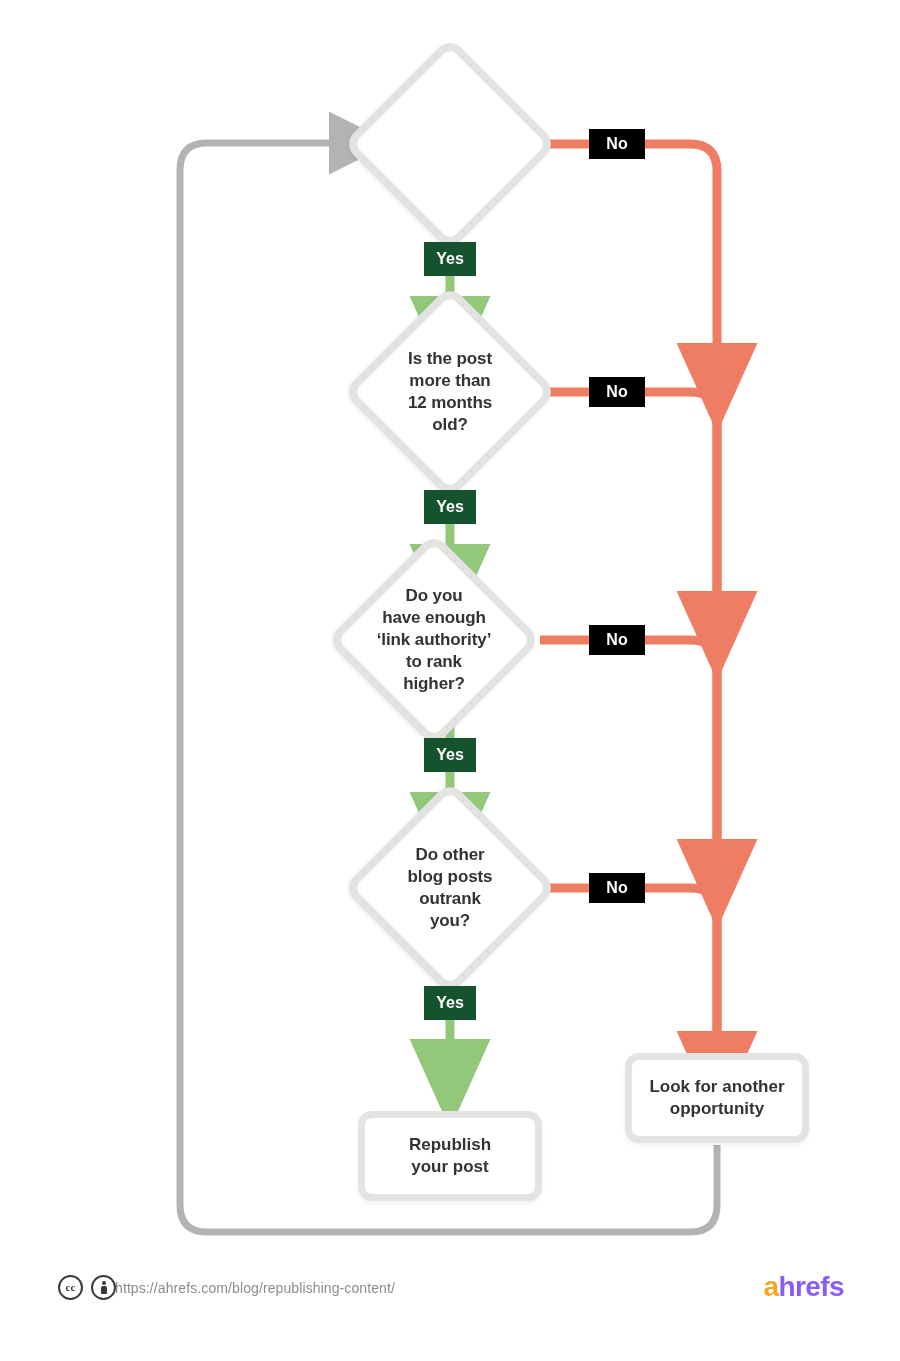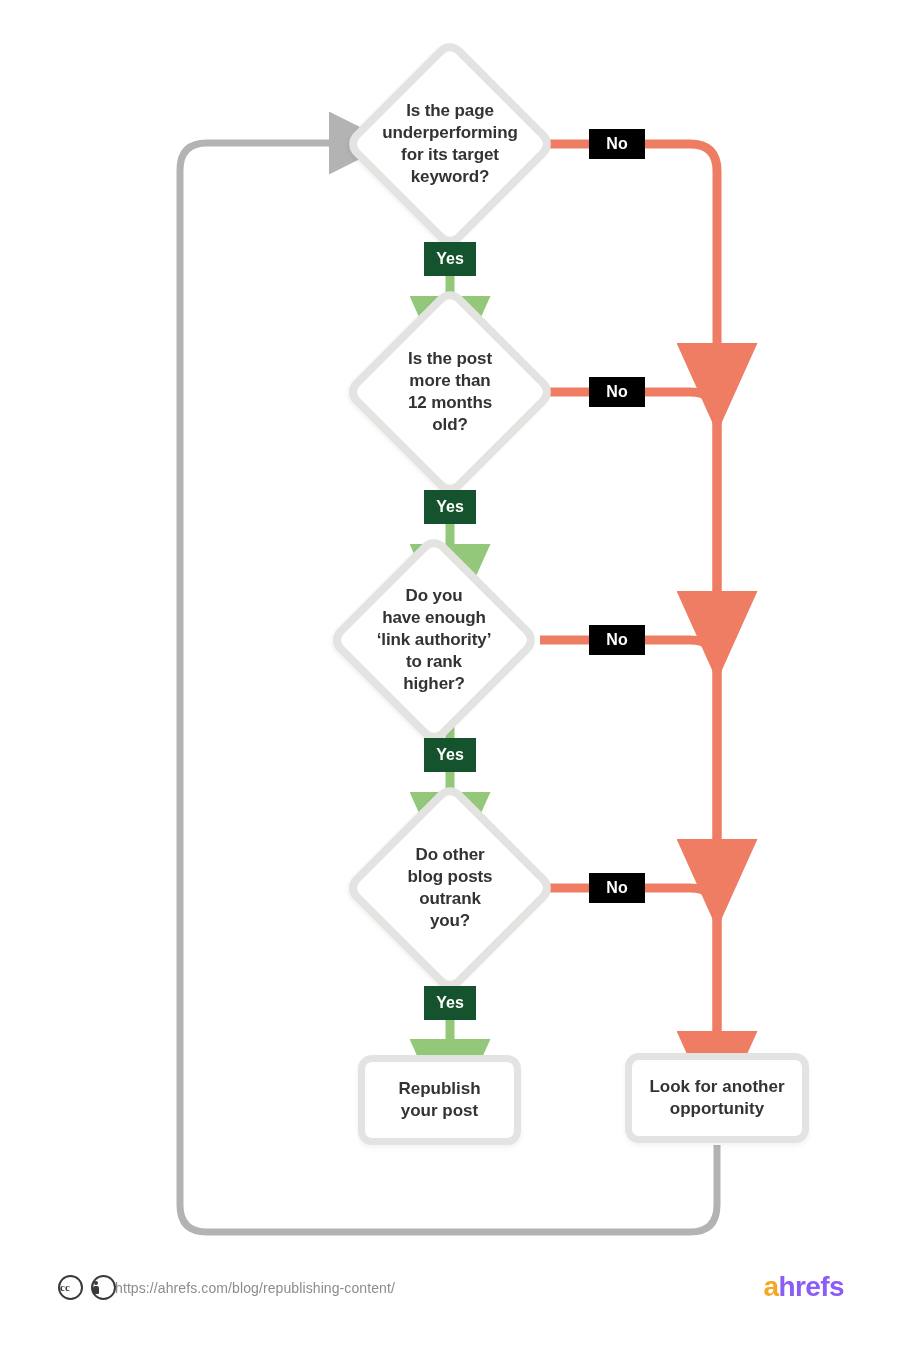--- a/index.html
+++ b/index.html
@@ -75,21 +75,21 @@
   }
   .chip-no{background:#000000;width:56px;height:30px;}
   .chip-yes{background:#14532d;width:52px;height:34px;}
   .cc-group{
     position:absolute;left:58px;top:1275px;
     display:flex;gap:8px;align-items:center;
   }
   .cc-badge{
     width:25px;height:25px;border-radius:50%;
     border:2px solid #3a3a3a;
-    display:flex;align-items:center;justify-content:flex-start;
+    display:flex;align-items:center;justify-content:center;
     box-sizing:border-box;
   }
   .cc-badge .cc-txt{
     font-size:11px;font-weight:bold;color:#3a3a3a;
     font-family:"Liberation Serif",serif;line-height:1;
   }
   .cc-person{
     width:6px;height:13px;position:relative;
   }
   .cc-person::before{
@@ -145,24 +145,20 @@
     <path d="M540,888 L690,888 Q717,888 717,915 L717,1040" stroke="#ee7d63" stroke-width="9" fill="none" marker-end="url(#arrRed)"></path>
 
     <path d="M450,215 L450,305" stroke="#93c87b" stroke-width="9" fill="none" marker-end="url(#arrGreen)"></path>
     <path d="M450,463 L450,553" stroke="#93c87b" stroke-width="9" fill="none" marker-end="url(#arrGreen)"></path>
     <path d="M450,711 L450,801" stroke="#93c87b" stroke-width="9" fill="none" marker-end="url(#arrGreen)"></path>
     <path d="M450,959 L450,1048" stroke="#93c87b" stroke-width="9" fill="none" marker-end="url(#arrGreen)"></path>
   </svg>
 
   <div class="dnode" style="left:374px;top:68px;">
     <div class="diamond"></div>
-    <div class="diamond-label">Is the page
-underperforming
-for its target
-keyword?</div>
   </div>
 
   <div class="dnode" style="left:374px;top:316px;">
     <div class="diamond"></div>
     <div class="diamond-label">Is the post
 more than
 12 months
 old?</div>
   </div>
 
@@ -176,21 +172,21 @@
   </div>
 
   <div class="dnode" style="left:374px;top:812px;">
     <div class="diamond"></div>
     <div class="diamond-label">Do other
 blog posts
 outrank
 you?</div>
   </div>
 
-  <div class="termbox" style="left:358px;top:1055px;width:163px;height:90px;">
+  <div class="termbox" style="left:358px;top:1111px;width:184px;height:90px;">
     <span>Republish
 your post</span>
   </div>
 
   <div class="termbox" style="left:625px;top:1053px;width:184px;height:90px;">
     <span>Look for another
 opportunity</span>
   </div>
 
   <div class="chip chip-no" style="left:589px;top:129px;">

